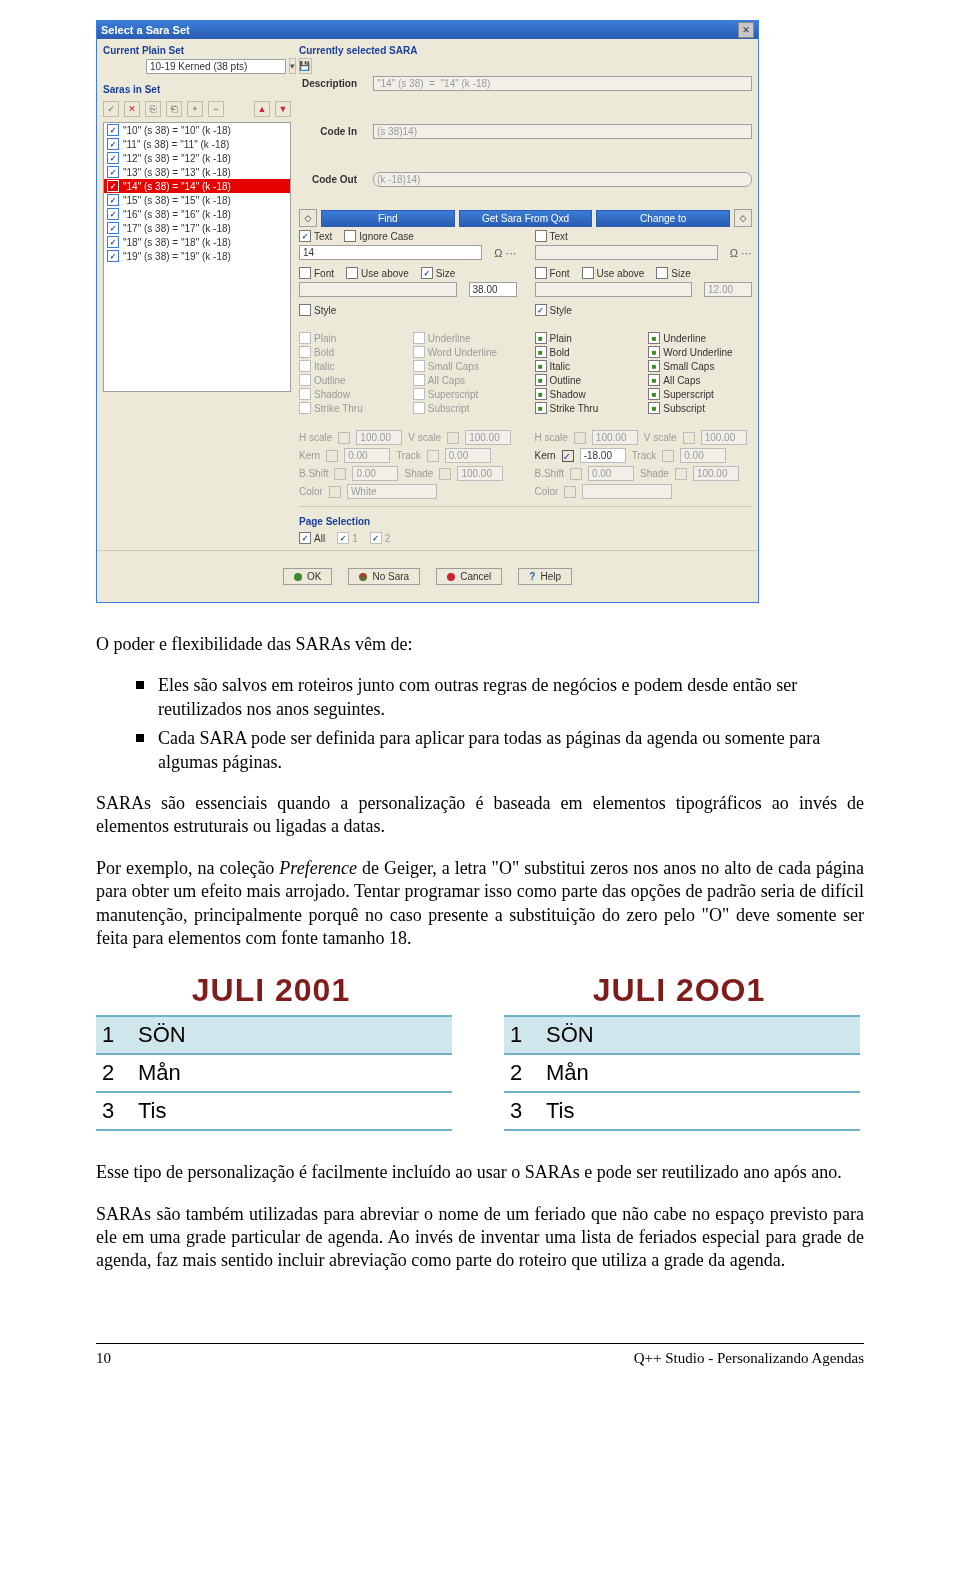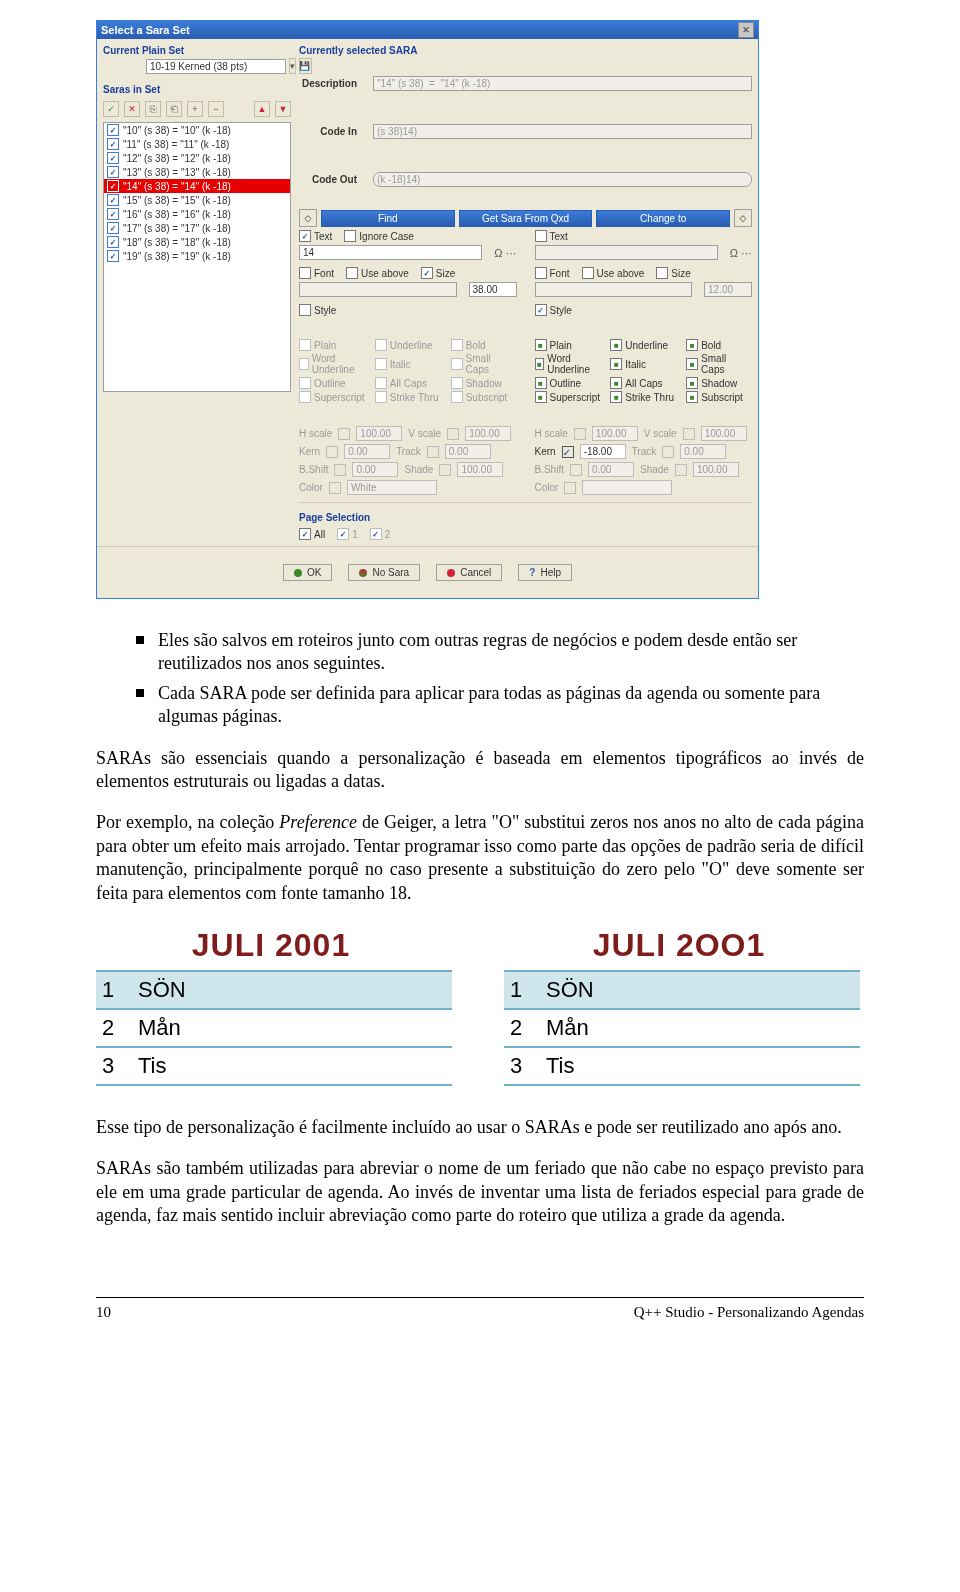--- a/index.html
+++ b/index.html
@@ -26,21 +26,21 @@
   .bluehdr{background:linear-gradient(#3b7dd8,#2a5cb1);color:#fff;font-size:10px;text-align:center;height:15px;display:flex;align-items:center;justify-content:center;border:1px solid #2a5cb1;font-weight:normal}
   .hdr-row{display:flex;gap:4px;align-items:center}
   .smbtn{width:16px;height:16px;border:1px solid #9e9e9e;background:#ece9d8;display:inline-flex;align-items:center;justify-content:center;font-size:9px}
   .half{flex:1;display:flex;flex-direction:column;gap:3px}
   .row{display:flex;gap:12px;align-items:center}
   .cblab{display:inline-flex;align-items:center;gap:3px;font-size:10px}
   .cblab .cb{width:10px;height:10px;border:1px solid #777;background:#fff;display:inline-flex;align-items:center;justify-content:center;color:#1a3f9c;font-size:8px;font-weight:bold}
   .cblab .cb.g{color:#3a8a2c}
   .cblab.dim{color:#9a9a9a}
   .cblab.dim .cb{border-color:#bdbdbd}
-  .styles{display:grid;grid-template-columns:1fr 1fr 1fr;gap:2px 10px;margin:20px 0}
+  .styles{display:grid;grid-template-columns:1fr 1fr;gap:2px 10px;margin:13px 0}
   .numrow{display:flex;gap:6px;align-items:center;font-size:10px;color:#9a9a9a}
   .numbox{width:46px;height:15px;border:1px solid #bbb;background:#f1efe8;font-size:10px;color:#9a9a9a;padding:0 3px;box-sizing:border-box}
   .numrow.on{color:#333}
   .numrow.on .numbox{background:#fff;color:#333}
   .sep{height:1px;background:#cfcab5;margin:4px 0}
   .btnbar{display:flex;justify-content:center;gap:16px;padding:17px 0;border-top:1px solid #cfcab5}
   .btn{border:1px solid #9e9e9e;background:#ece9d8;padding:2px 10px;font-size:10px;display:inline-flex;align-items:center;gap:5px}
   .dot{width:8px;height:8px;border-radius:50%;display:inline-block}
   .content{margin:30px 96px 0 96px;font-size:18px;line-height:1.3}
   .content p{margin:0 0 18px 0}
@@ -426,20 +426,21 @@
           <span>Cancel</span>
         </span>
     <span class="btn">
           <span style="color:#2a5cb1;font-weight:bold">?</span>
           <span>Help</span>
         </span>
   </div>
 </div>
 
 <div class="content">
+  <p>O poder e flexibilidade das SARAs vêm de:</p>
   <ul class="bullets">
     <li>Eles são salvos em roteiros junto com outras regras de negócios e podem desde então ser reutilizados nos anos seguintes.</li>
     <li>Cada SARA pode ser definida para aplicar para todas as páginas da agenda ou somente para algumas páginas.</li>
   </ul>
   <p class="justify">SARAs são essenciais quando a personalização é baseada em elementos tipográficos ao invés de elementos estruturais ou ligadas a datas.</p>
   <p class="justify"><span>Por exemplo, na coleção </span><em class="it">Preference</em><span> de Geiger, a letra "O" substitui zeros nos anos no alto de cada página para obter um efeito mais arrojado. Tentar programar isso como parte das opções de padrão seria de difícil manutenção, principalmente porquê no caso presente a substituição do zero pelo "O" deve somente ser feita para elementos com fonte tamanho 18.</span></p>
 </div>
 
 <div class="juli-wrap">
   <div class="juli">

